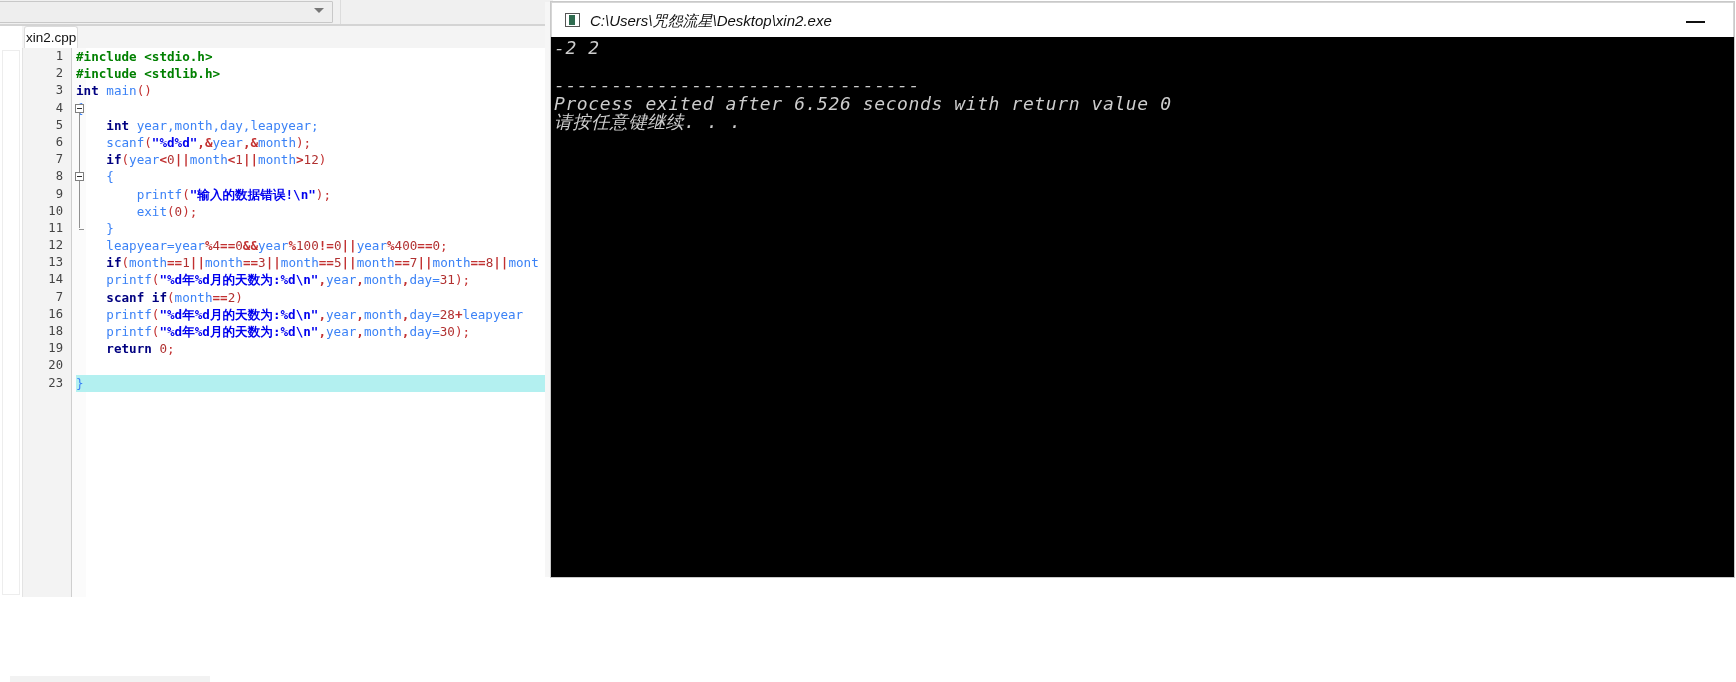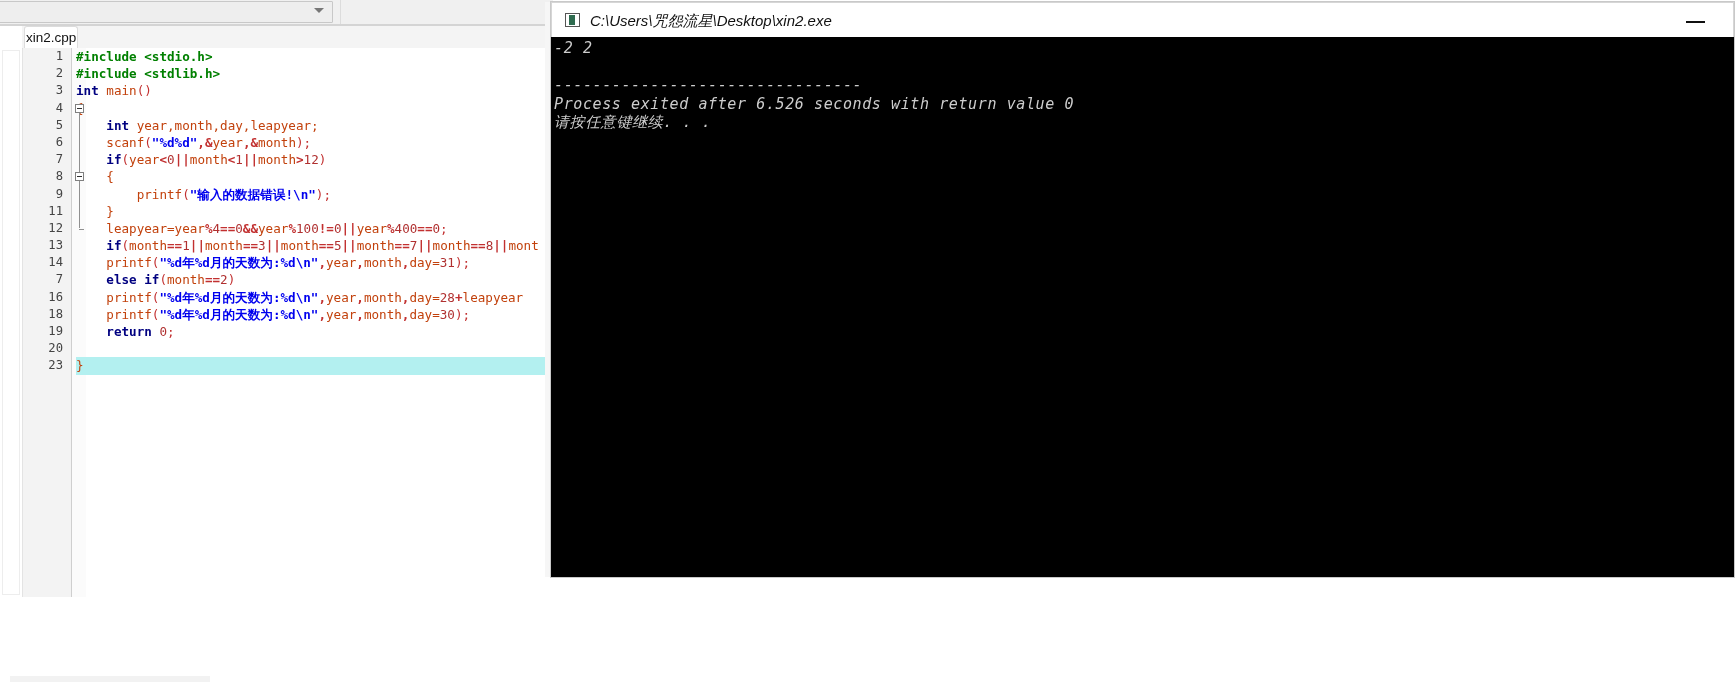--- a/index.html
+++ b/index.html
@@ -167,21 +167,21 @@
     background: #b3f0f0;
   }
 
   
   .kw   { color: #000080; font-weight: bold; }
   .pre  { color: #008000; font-weight: bold; }
   .str  { color: #0000ee; font-weight: bold; }
   .num  { color: #b03030; }
   .op   { color: #c23030; font-weight: bold; }
   .punc { color: #c23030; }
-  .plain{ color: #c2410c; }
+  .plain{ color: #3b82f6; }
 
   
   .fold-box {
     position: absolute;
     left: 52px;
     width: 9px; height: 9px;
     background: #ffffff;
     border: 1px solid #808080;
     box-sizing: border-box;
   }
@@ -289,21 +289,21 @@
     position: absolute;
     left: 0; top: 35px;
     width: 1183px; height: 540px;
     background: #000000;
     overflow: hidden;
     padding: 2px 0 0 3px;
     box-sizing: border-box;
   }
   .con-line {
     font-family: "DejaVu Sans Mono", monospace;
-    font-size: 15px;
+    font-size: 18px;
     line-height: 18.6px;
     color: #cdcdcd;
     white-space: pre;
     letter-spacing: 0.6px;
   }
   .con-blank { height: 18.6px; }
 
   
   #console-left-edge {
     position: absolute;
@@ -342,25 +342,26 @@
     <div id="code-area">
         <div class="code-line"><span class="ln">1</span><span class="ltext"><span class="pre">#include &lt;stdio.h&gt;</span></span></div>
         <div class="code-line"><span class="ln">2</span><span class="ltext"><span class="pre">#include &lt;stdlib.h&gt;</span></span></div>
         <div class="code-line"><span class="ln">3</span><span class="ltext"><span class="kw">int</span><span class="plain"> main</span><span class="punc">()</span></span></div>
         <div class="code-line"><span class="ln">4</span><span class="ltext"><span class="plain">{</span></span></div>
         <div class="code-line"><span class="ln">5</span><span class="ltext"><span class="plain">    </span><span class="kw">int</span><span class="plain"> year,month,day,leapyear;</span></span></div>
         <div class="code-line"><span class="ln">6</span><span class="ltext"><span class="plain">    scanf</span><span class="punc">(</span><span class="str">"%d%d"</span><span class="op">,</span><span class="op">&amp;</span><span class="plain">year</span><span class="op">,</span><span class="op">&amp;</span><span class="plain">month</span><span class="punc">);</span></span></div>
         <div class="code-line"><span class="ln">7</span><span class="ltext"><span class="plain">    </span><span class="kw">if</span><span class="punc">(</span><span class="plain">year</span><span class="op">&lt;</span><span class="num">0</span><span class="op">||</span><span class="plain">month</span><span class="op">&lt;</span><span class="num">1</span><span class="op">||</span><span class="plain">month</span><span class="op">&gt;</span><span class="num">12</span><span class="punc">)</span></span></div>
         <div class="code-line"><span class="ln">8</span><span class="ltext"><span class="plain">    {</span></span></div>
         <div class="code-line"><span class="ln">9</span><span class="ltext"><span class="plain">        printf</span><span class="punc">(</span><span class="str">"输入的数据错误!\n"</span><span class="punc">);</span></span></div>
+        <div class="code-line"><span class="ln">10</span><span class="ltext"><span class="plain">        exit</span><span class="punc">(</span><span class="num">0</span><span class="punc">);</span></span></div>
         <div class="code-line"><span class="ln">11</span><span class="ltext"><span class="plain">    }</span></span></div>
         <div class="code-line"><span class="ln">12</span><span class="ltext"><span class="plain">    leapyear=year</span><span class="op">%</span><span class="num">4</span><span class="op">==</span><span class="num">0</span><span class="op">&amp;&amp;</span><span class="plain">year</span><span class="op">%</span><span class="num">100</span><span class="op">!=</span><span class="num">0</span><span class="op">||</span><span class="plain">year</span><span class="op">%</span><span class="num">400</span><span class="op">==</span><span class="num">0</span><span class="punc">;</span></span></div>
         <div class="code-line"><span class="ln">13</span><span class="ltext"><span class="plain">    </span><span class="kw">if</span><span class="punc">(</span><span class="plain">month</span><span class="op">==</span><span class="num">1</span><span class="op">||</span><span class="plain">month</span><span class="op">==</span><span class="num">3</span><span class="op">||</span><span class="plain">month</span><span class="op">==</span><span class="num">5</span><span class="op">||</span><span class="plain">month</span><span class="op">==</span><span class="num">7</span><span class="op">||</span><span class="plain">month</span><span class="op">==</span><span class="num">8</span><span class="op">||</span><span class="plain">mont</span></span></div>
         <div class="code-line"><span class="ln">14</span><span class="ltext"><span class="plain">    printf</span><span class="punc">(</span><span class="str">"%d年%d月的天数为:%d\n"</span><span class="op">,</span><span class="plain">year</span><span class="op">,</span><span class="plain">month</span><span class="op">,</span><span class="plain">day=</span><span class="num">31</span><span class="punc">);</span></span></div>
-        <div class="code-line"><span class="ln">7</span><span class="ltext"><span class="plain">    </span><span class="kw">else if</span><span class="punc">(</span><span class="plain">month</span><span class="op">==</span><span class="num">2</span><span class="punc">)</span></span></div>
+        <div class="code-line"><span class="ln">7</span><span class="ltext"><span class="plain">    </span><span class="kw">scanf if</span><span class="punc">(</span><span class="plain">month</span><span class="op">==</span><span class="num">2</span><span class="punc">)</span></span></div>
         <div class="code-line"><span class="ln">16</span><span class="ltext"><span class="plain">    printf</span><span class="punc">(</span><span class="str">"%d年%d月的天数为:%d\n"</span><span class="op">,</span><span class="plain">year</span><span class="op">,</span><span class="plain">month</span><span class="op">,</span><span class="plain">day=</span><span class="num">28</span><span class="op">+</span><span class="plain">leapyear</span></span></div>
         <div class="code-line"><span class="ln">18</span><span class="ltext"><span class="plain">    printf</span><span class="punc">(</span><span class="str">"%d年%d月的天数为:%d\n"</span><span class="op">,</span><span class="plain">year</span><span class="op">,</span><span class="plain">month</span><span class="op">,</span><span class="plain">day=</span><span class="num">30</span><span class="punc">);</span></span></div>
         <div class="code-line"><span class="ln">19</span><span class="ltext"><span class="plain">    </span><span class="kw">return</span><span class="plain"> </span><span class="num">0</span><span class="punc">;</span></span></div>
         <div class="code-line"><span class="ln">20</span><span class="ltext"></span></div>
         <div class="code-line cur-line"><div class="hl"></div><span class="ln">23</span><span class="ltext"><span class="plain">}</span></span></div>
         <div class="fold-box" style="top: 55.6px;"></div>
         <div class="fold-line" style="top: 64.6px; height: 115.4px;"></div>
         <div class="fold-end" style="left: 56px; top: 181px;"></div>
         <div class="fold-box" style="top: 124.4px;"></div>
         <div class="fold-line" style="top: 133.4px; height: 46.6px;"></div>

